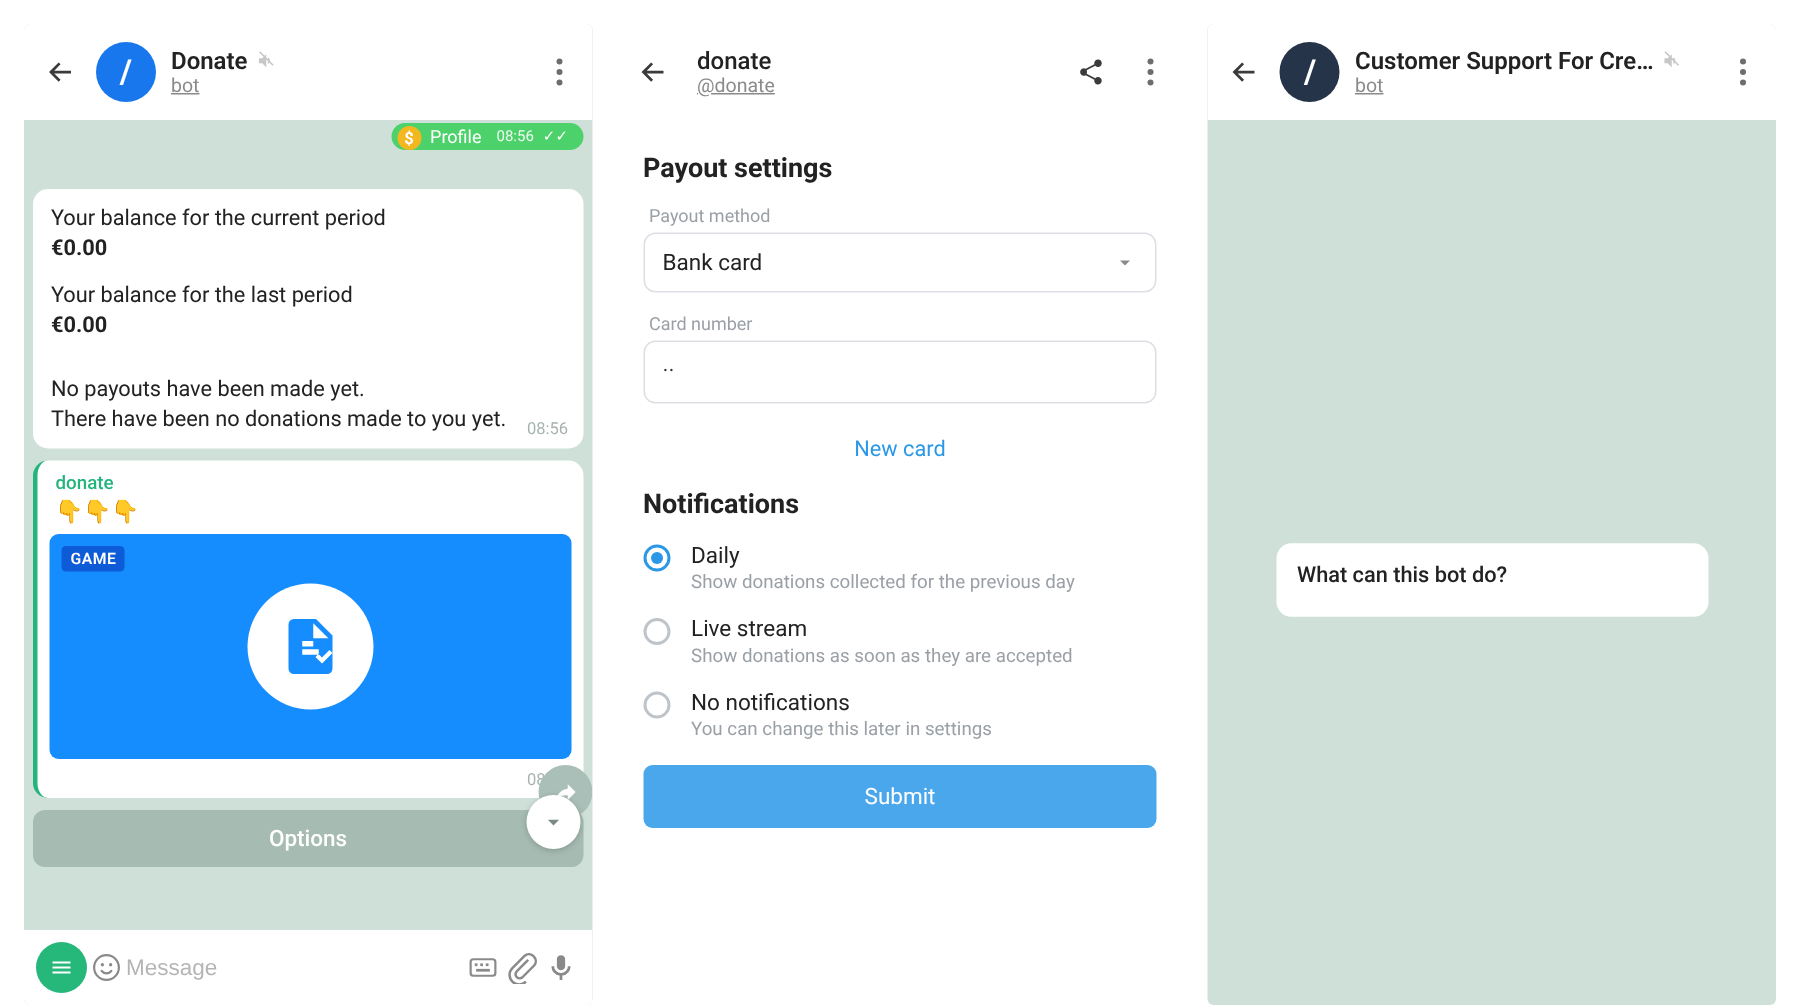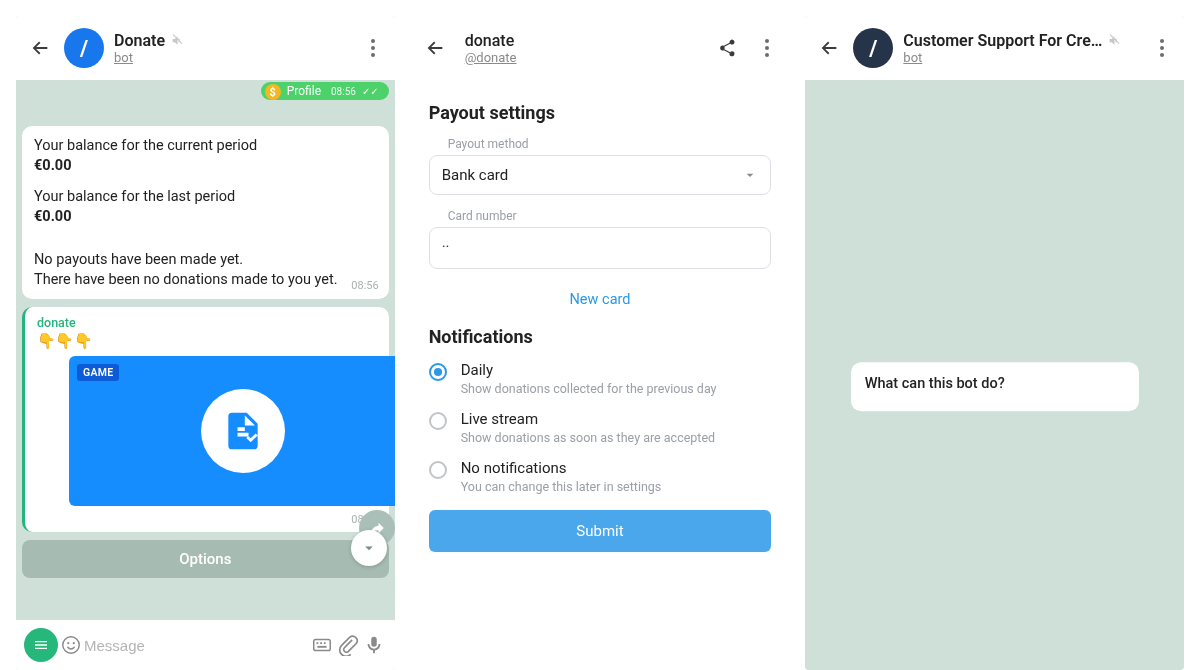--- a/index.html
+++ b/index.html
@@ -36,41 +36,41 @@
   .tick { font-size:10px; }
 
   .bubble { background:#fff; border-radius:10px; padding:10px 12px; margin-top:40px; position:relative; font-size:14.5px; line-height:1.35; color:#222;}
   .bubble .bold { font-weight:700; }
   .bubble a.link { color:#16a085; text-decoration:none; }
   .bubble .ts { position:absolute; right:10px; bottom:6px; font-size:11px; color:#a7b3af; }
 
   .media-bubble { background:#fff; border-radius:10px; padding:8px 8px 26px 8px; margin-top:8px; border-left: 3px solid #24b47e; position:relative;}
   .media-bubble .src { font-size:12.5px; color:#24b47e; font-weight:500; margin:0 0 2px 4px; }
   .media-bubble .pointers { font-size:15px; margin:0 0 6px 4px; }
-  .media-img { width:100%; height:150px; background:#158dff; border-radius:6px; position:relative; display:flex; align-items:center; justify-content:center;margin-left:36px; }
+  .media-img { width:100%; height:150px; background:#158dff; border-radius:6px; position:relative; display:flex; align-items:center; justify-content:center; }
   .media-img .game-tag { position:absolute; left:8px; top:8px; background:#0d5bd6; color:#fff; font-size:10.5px; padding:2px 6px; border-radius:3px; font-weight:600; letter-spacing:.3px; }
   .doc-icon { width:84px; height:84px; border-radius:50%; background:#fff; display:flex; align-items:center; justify-content:center;}
   .media-bubble .ts2 { position:absolute; right:10px; bottom:6px; font-size:11px; color:#a7b3af; }
   .fwd-btn { position:absolute; right:-6px; bottom:-6px; transform: translate(0, 8px); width:36px; height:36px; border-radius:50%; background:#aabfb7; display:flex; align-items:center; justify-content:center; }
 
   .options-row { margin-top:8px; padding:0 0 4px 0;}
   .options-btn { background:#a6bcb3; color:#fff; border-radius:8px; text-align:center; padding:10px 0; font-size:15px; font-weight:500; }
   .scroll-fab { position:absolute; right:8px; bottom:54px; width:36px; height:36px; border-radius:50%; background:#fff; box-shadow:0 1px 4px rgba(0,0,0,.2); display:flex;align-items:center;justify-content:center; }
 
   .composer { height:50px; background:#fff; display:flex; align-items:center; padding:0 8px; gap:0; }
   .composer .circ { width:34px; height:34px; border-radius:50%; display:flex; align-items:center; justify-content:center; }
   .composer .circ.green { background:#26b77a; color:#fff; }
   .composer .msg-input { flex:1; border:none; outline:none; font-size:15px; color:#333; }
   .composer .msg-input::placeholder { color:#b5b5b5; }
   .composer .ricon { width:26px; height:26px; display:flex; align-items:center; justify-content:center; color:#8a8a8a; }
 
   
   .p2-body { padding: 18px 18px 18px 18px; overflow:auto; }
   .sec-title { font-size:18px; font-weight:700; margin: 4px 0 14px 0; }
-  .field-label { font-size:12px; color:#9aa0a6; margin:6px 0 4px 19px; }
+  .field-label { font-size:12px; color:#9aa0a6; margin:6px 0 4px 4px; }
   .select-box { border:1px solid #dcdfe3; border-radius:8px; padding:10px 12px; display:flex; align-items:center; justify-content:space-between; font-size:15px; cursor:pointer; }
   .text-box { border:1px solid #dcdfe3; border-radius:8px; padding:10px 12px; font-size:15px; color:#333; margin-top:4px; min-height:42px; }
   .new-card { color:#2a98e7; font-size:14.5px; text-align:center; margin:22px 0 18px 0; cursor:pointer; }
   .radio-row { display:flex; gap:14px; align-items:flex-start; margin:8px 0 14px 0; cursor:pointer; }
   .radio { width:18px; height:18px; border:2px solid #bfc4c9; border-radius:50%; flex:0 0 auto; position:relative; margin-top:2px;}
   .radio.sel { border-color:#2a98e7; }
   .radio.sel::after { content:""; position:absolute; inset:3px; border-radius:50%; background:#2a98e7; }
   .rlbl { font-size:15px; }
   .rsub { font-size:12.5px; color:#9aa0a6; margin-top:2px; }
   .submit-btn { margin-top:16px; background:#4aa7ec; color:#fff; border-radius:6px; padding:12px 0; text-align:center; font-size:15px; cursor:pointer; }

